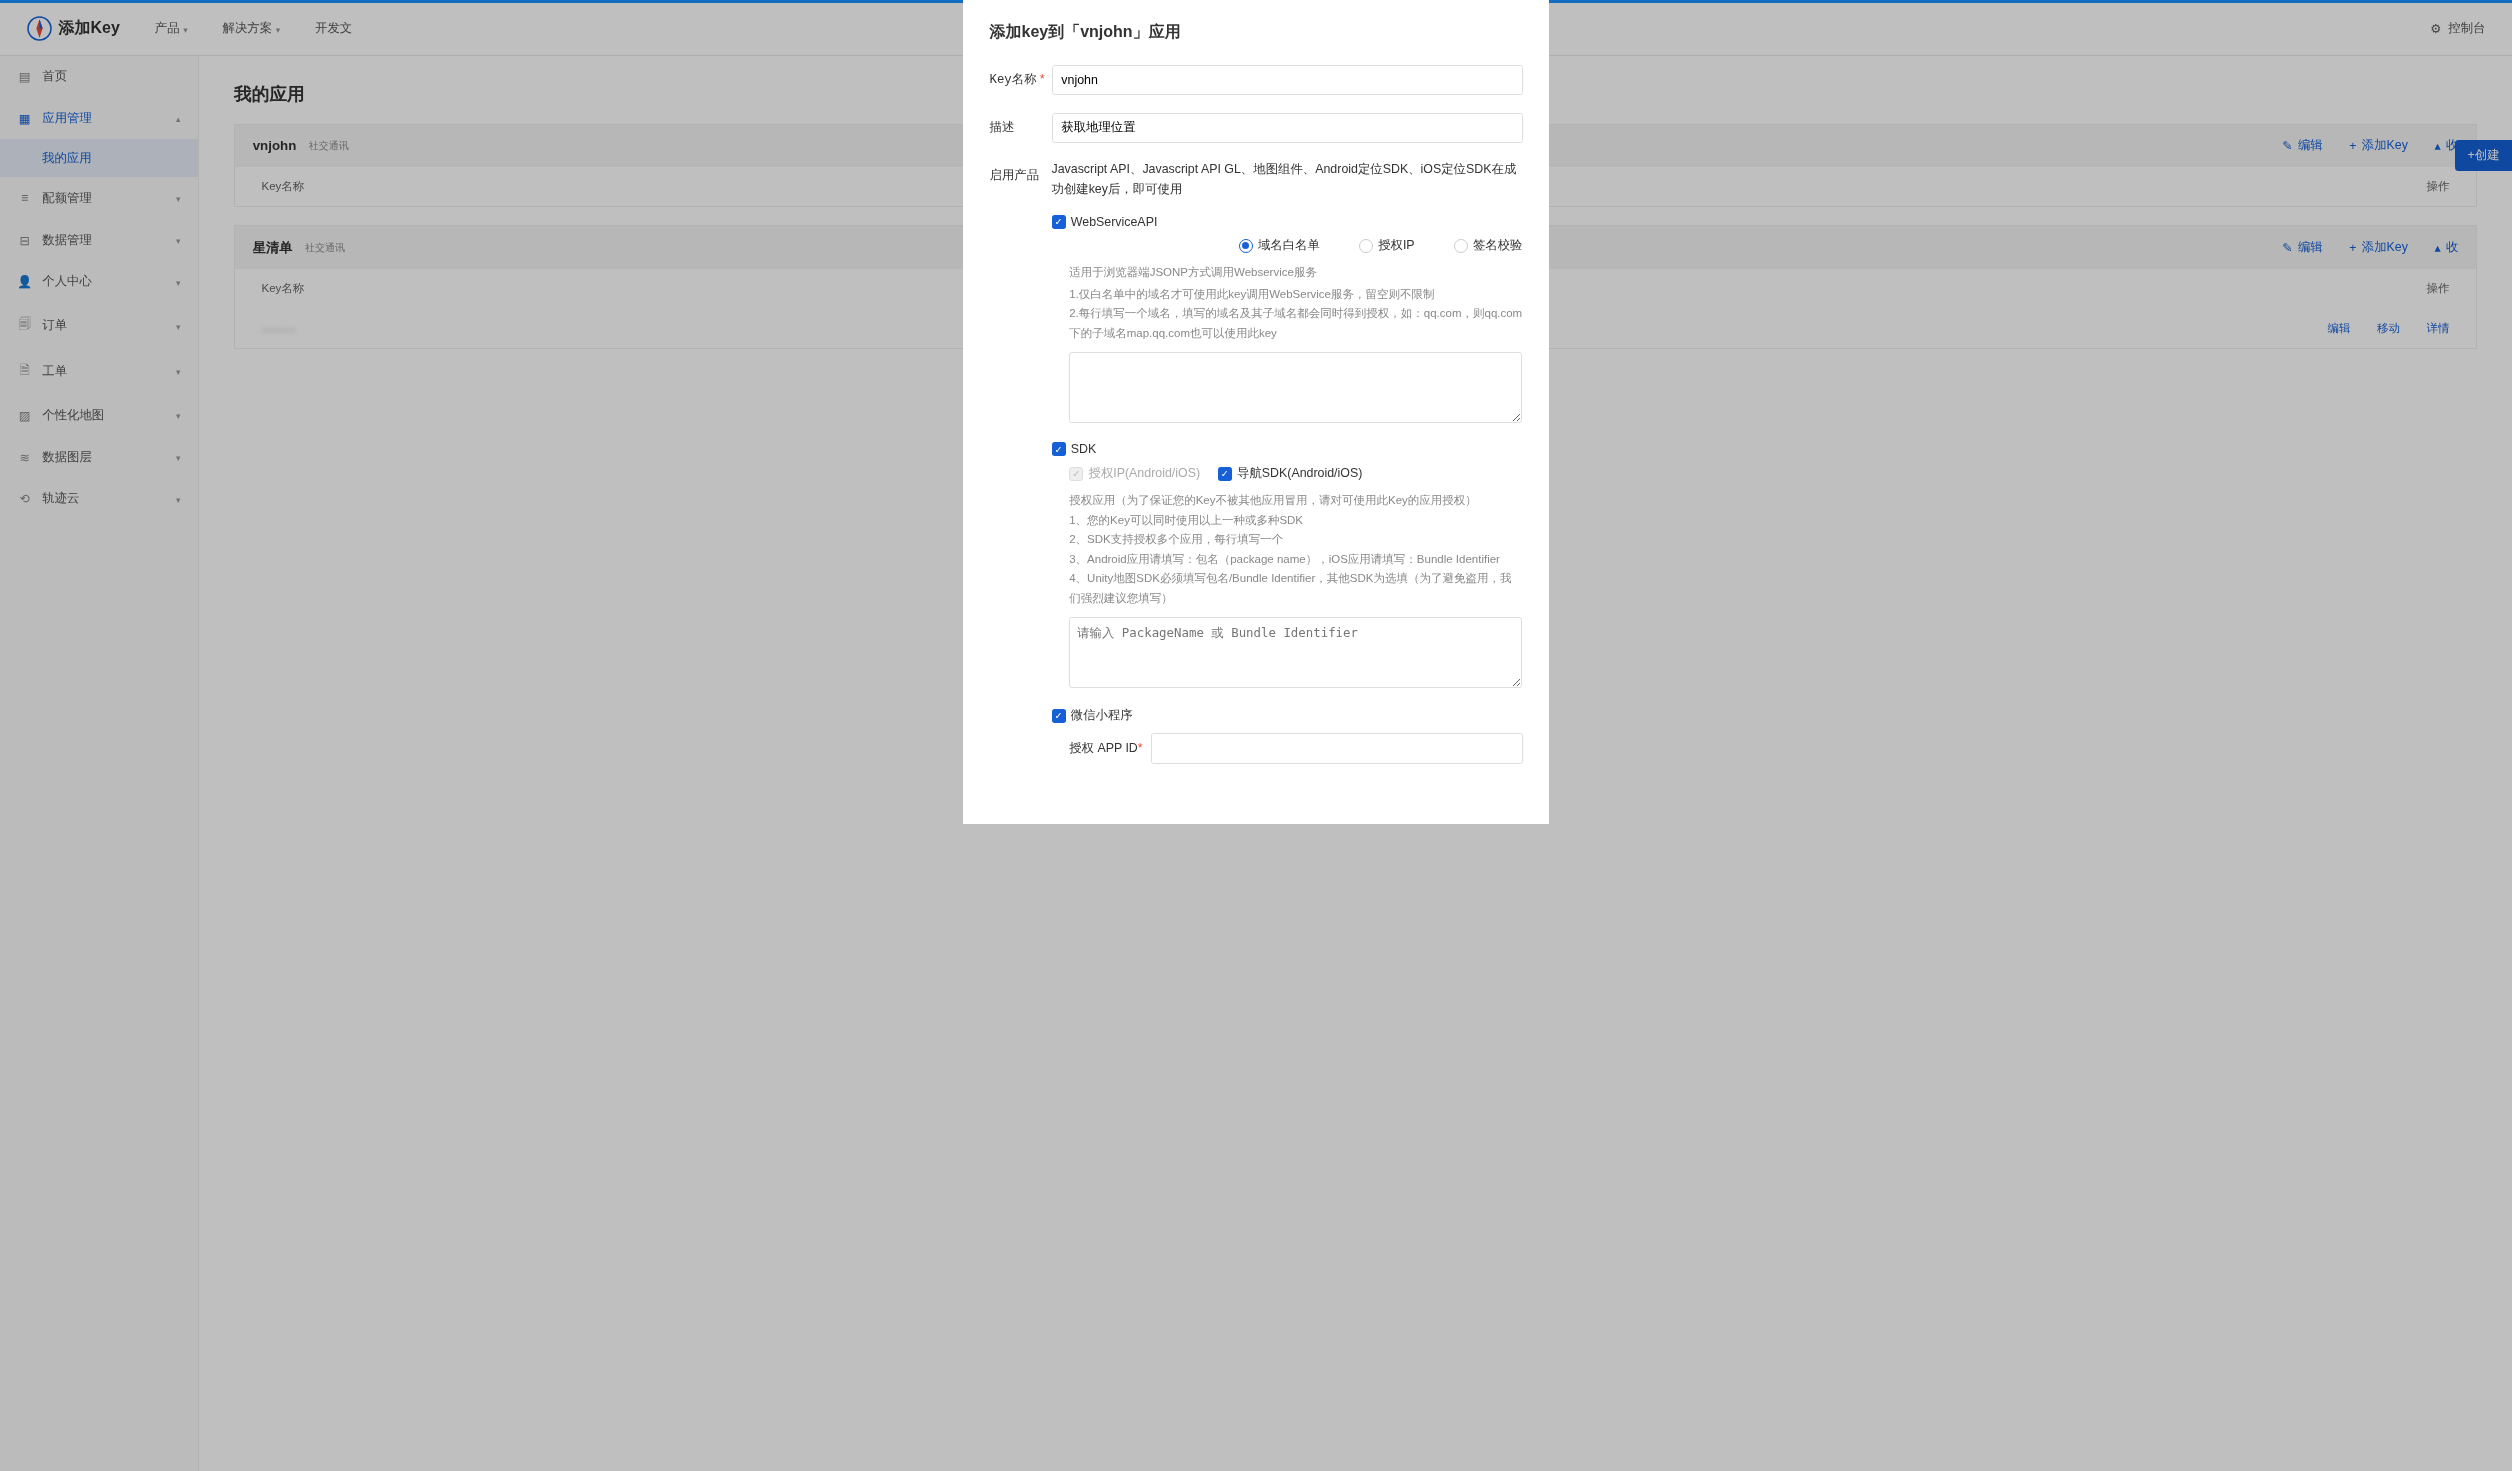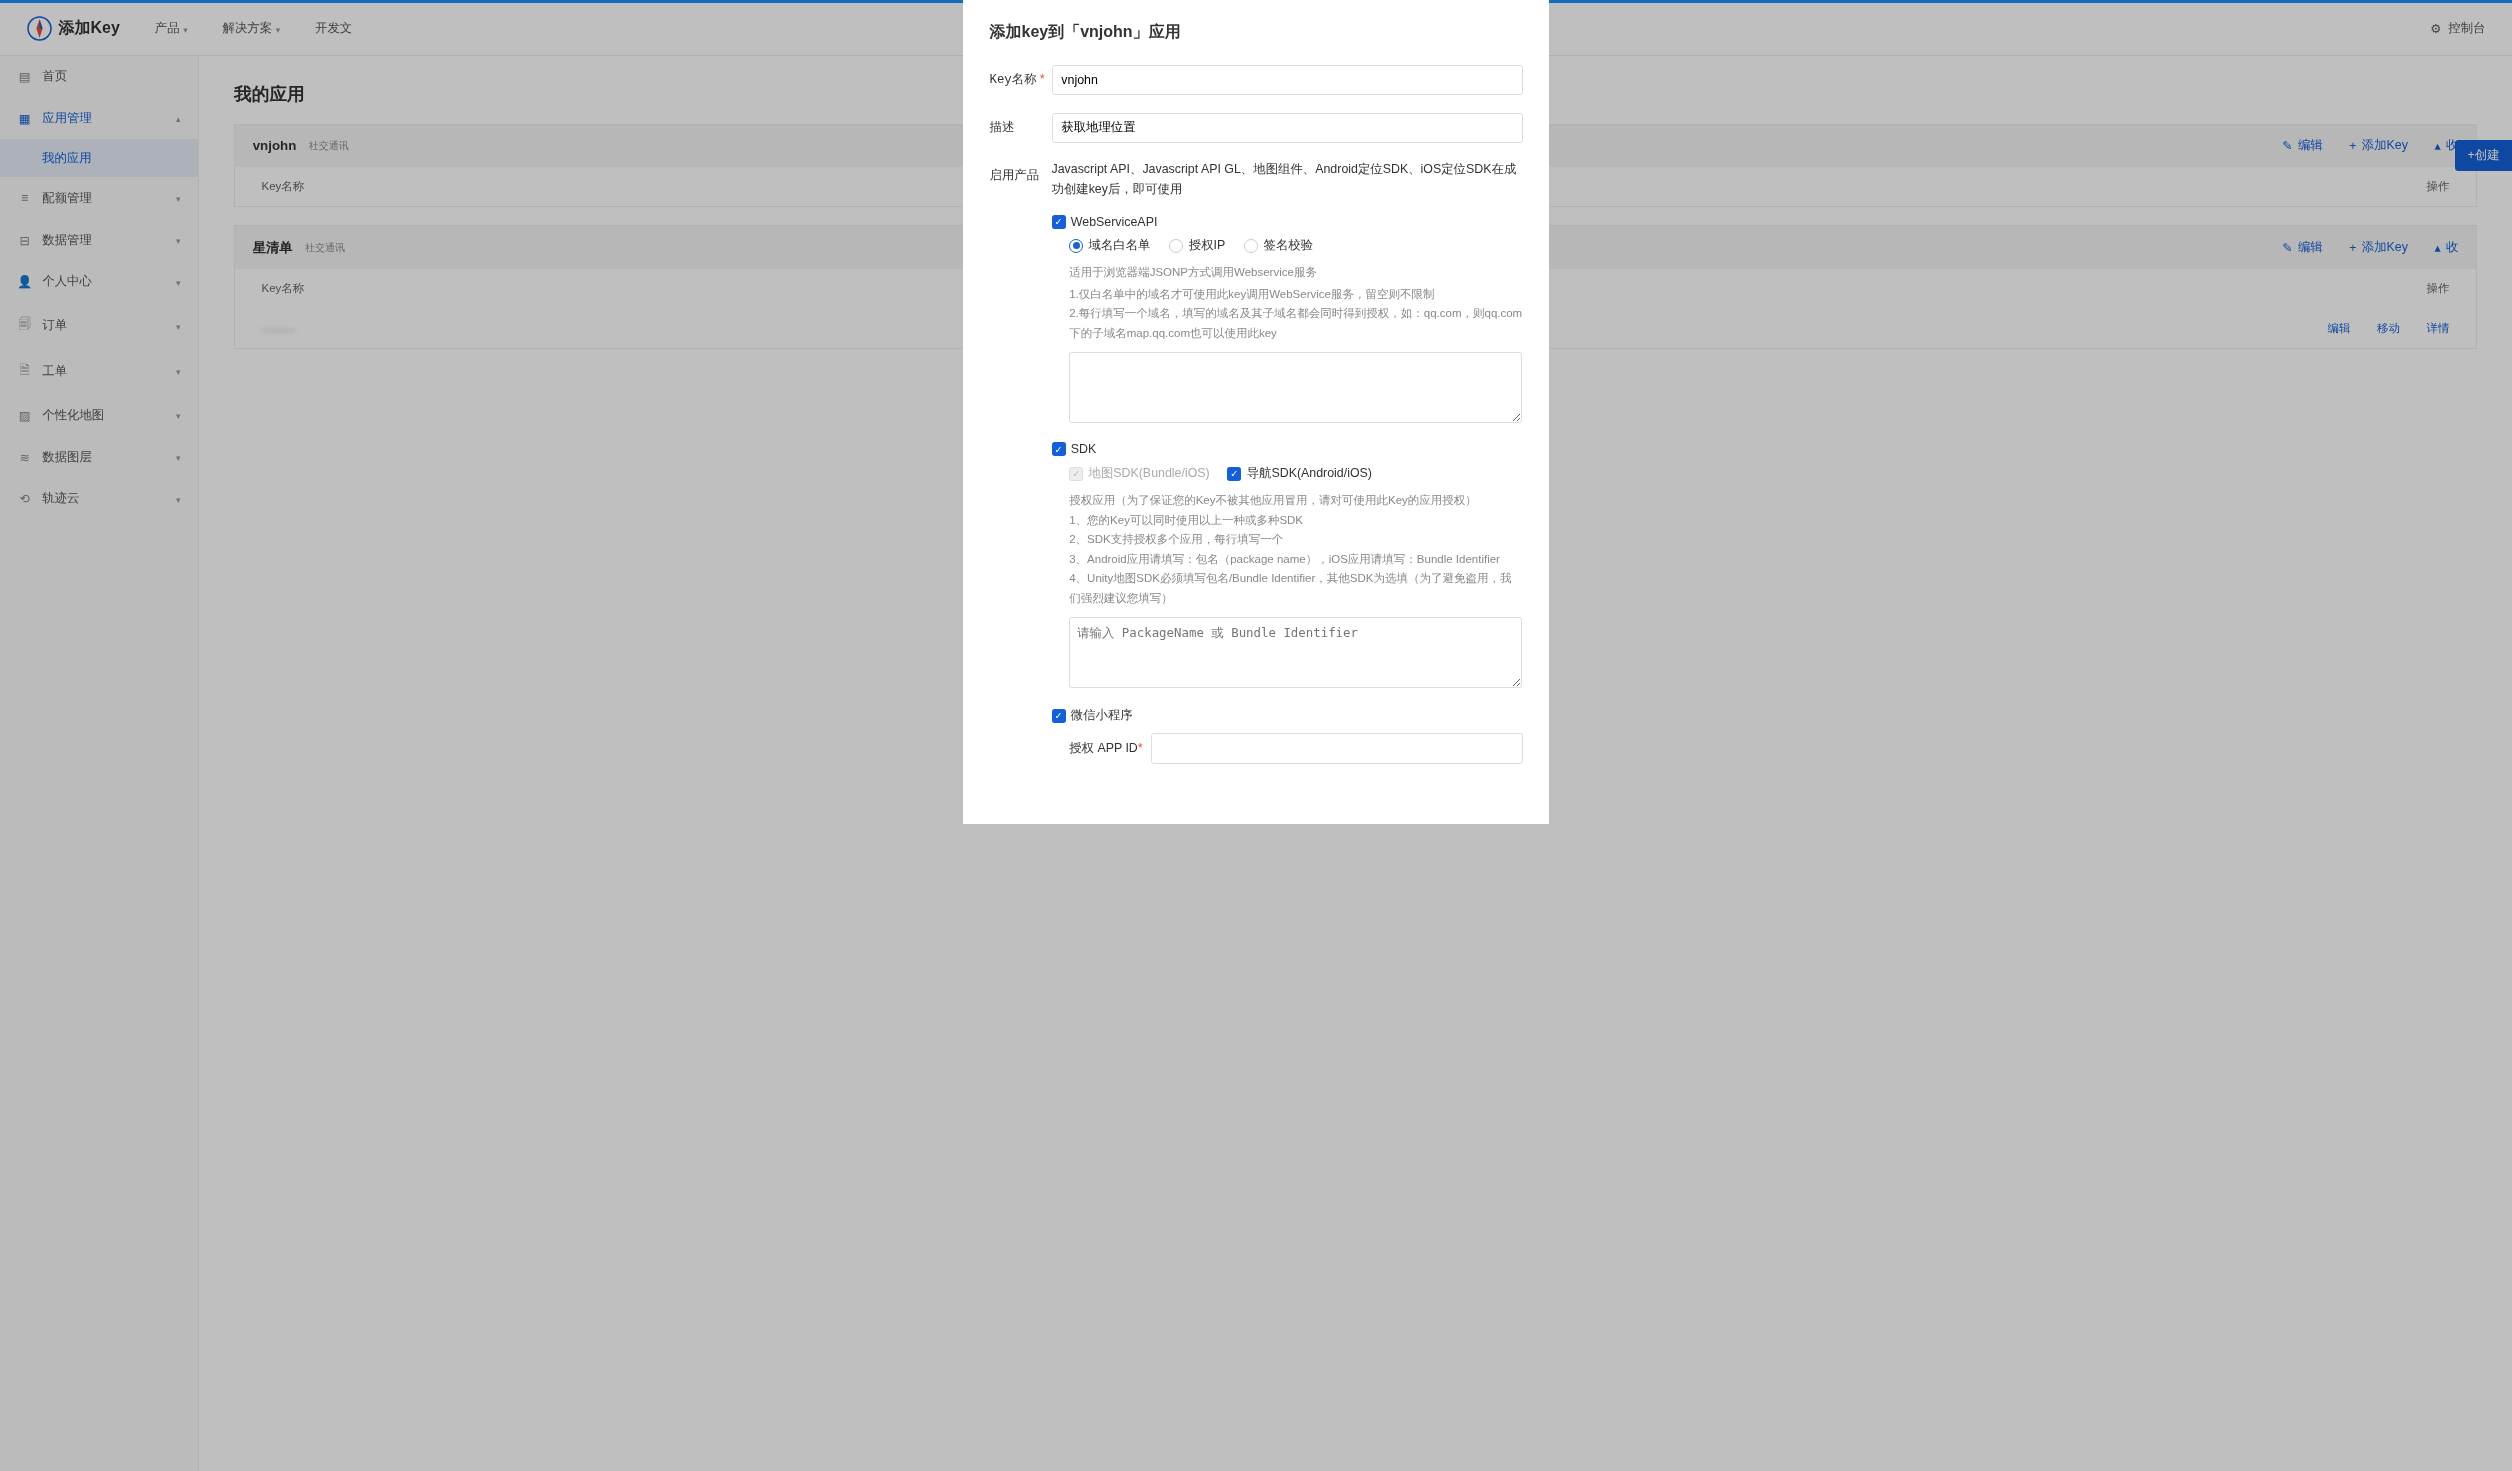--- a/index.html
+++ b/index.html
@@ -49,21 +49,21 @@
     .form-content { flex: 1; }
     .input { width: 100%; border: 0.9px solid #ddd; border-radius: 2.7px; padding: 7px 8.8px; font-size: 12.4px; }
     .desc-text { font-size: 12.4px; color: #333; line-height: 1.6; }
 
     .checkbox { display: inline-flex; align-items: center; gap: 5.3px; font-size: 12.4px; cursor: pointer; }
     .check-box { width: 14px; height: 14px; border-radius: 2.7px; display: inline-flex; align-items: center; justify-content: center; font-size: 9.7px; }
     .check-box.checked { background: #1560d6; color: #fff; }
     .check-box.disabled { background: #eee; border: 0.9px solid #ddd; color: #bbb; }
     .checkbox.disabled .cb-label { color: #aaa; }
 
-    .radio-row { display: flex; gap: 19px; margin: 8.8px 0 8.8px 17.7px; }
+    .radio-row { display: flex; gap: 39px; margin: 8.8px 0 8.8px 17.7px; justify-content: flex-end; }
     .radio { display: inline-flex; align-items: center; gap: 5.3px; cursor: pointer; }
     .radio-circle { width: 14px; height: 14px; border-radius: 50%; border: 0.9px solid #ccc; display: inline-flex; align-items: center; justify-content: center; }
     .radio-circle.selected { border-color: #1560d6; }
     .radio-circle.selected::after { content: ''; width: 7px; height: 7px; border-radius: 50%; background: #1560d6; }
 
     .hint-block { margin-left: 17.7px; font-size: 11.5px; color: #888; line-height: 1.7; }
     .hint-title { color: #888; margin-bottom: 1.8px; }
     .textarea { width: calc(100% - 17.7px); margin-left: 17.7px; min-height: 71px; border: 0.9px solid #ddd; border-radius: 2.7px; padding: 7px; font-size: 12.4px; resize: both; margin-top: 8.8px; }
 
     .sub-section { margin-bottom: 16px; }
@@ -283,21 +283,21 @@
       </div>
 
       <div class="sub-section">
         <label class="checkbox">
           <span class="check-box checked">✓</span>
           <span class="cb-label">SDK</span>
         </label>
         <div class="sdk-options">
           <label class="checkbox disabled">
             <span class="check-box disabled">✓</span>
-            <span class="cb-label">地图SDK(Bundle/iOS)</span>
+            <span class="cb-label">授权IP(Android/iOS)</span>
           </label>
           <label class="checkbox">
             <span class="check-box checked">✓</span>
             <span class="cb-label">导航SDK(Android/iOS)</span>
           </label>
         </div>
         <div class="hint-block">
           <div>授权应用（为了保证您的Key不被其他应用冒用，请对可使用此Key的应用授权）</div>
           <div>1、您的Key可以同时使用以上一种或多种SDK</div>
           <div>2、SDK支持授权多个应用，每行填写一个</div>

